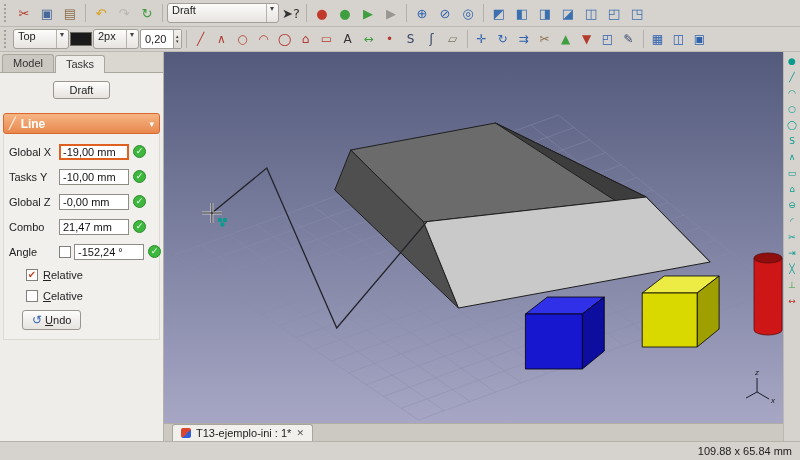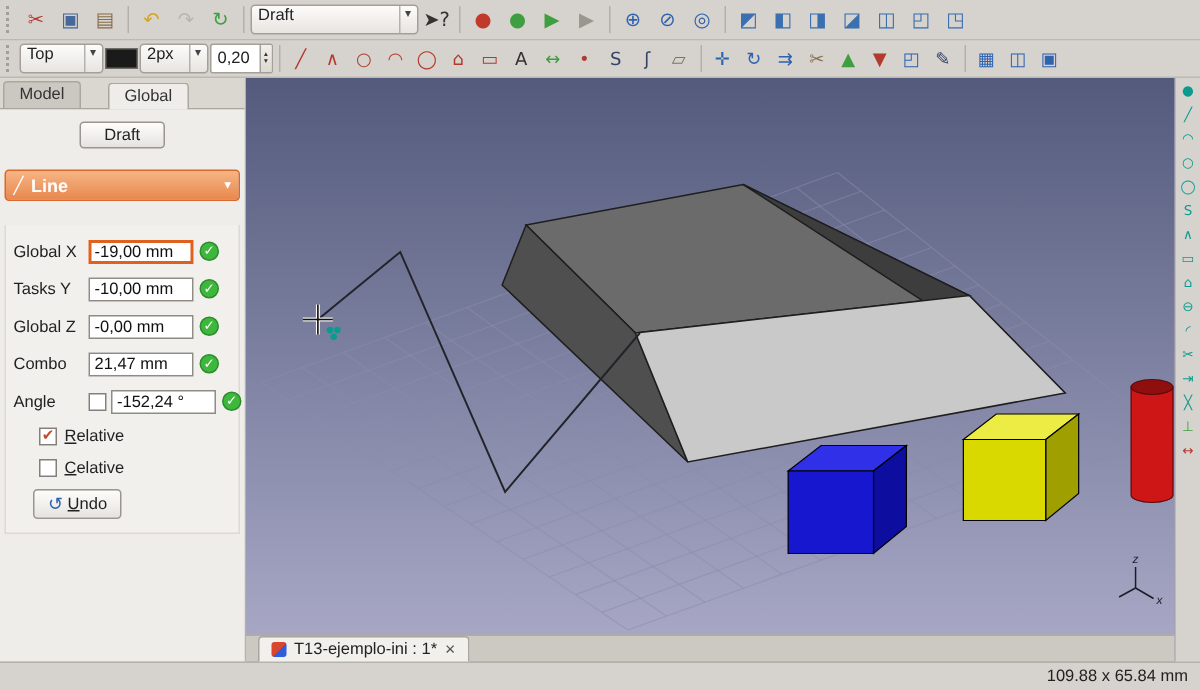--- a/index.html
+++ b/index.html
@@ -24,30 +24,30 @@
   .tb-swatch{width:22px;height:14px;border:1px solid #6f6b65}
 
   
   .main{flex:1 1 auto;display:flex;min-height:0}
 
   
   .left{width:164px;flex:0 0 164px;background:#eceae6;border-right:1px solid #b5b1ab;display:flex;flex-direction:column}
   .panel-hdr{height:17px;display:flex;align-items:center;padding:0 4px;font-size:11px;color:#222;background:#d6d2cd}
   .panel-hdr .sp{flex:1}
   .panel-hdr .hicon{font-size:9px;color:#555;margin-left:4px}
-  .tabbar{background:#dad6d0;border-bottom:1px solid #aaa6a0;padding:2px 0 0 2px;display:flex;gap:18px}
+  .tabbar{background:#dad6d0;border-bottom:1px solid #aaa6a0;padding:2px 0 0 2px;display:flex;gap:1px}
   .tab{padding:2px 10px 3px;font-size:11px;border:1px solid #aaa6a0;border-bottom:none;border-radius:3px 3px 0 0;background:#cbc7c1;color:#333}
   .tab.active{background:#efedea;position:relative;top:1px}
   .panel-body{flex:1;background:#efede9;padding-top:8px;overflow:hidden}
   .btn{display:inline-flex;align-items:center;gap:3px;padding:2px 14px;border:1px solid #9a968f;border-radius:3px;background:linear-gradient(#fdfdfc,#e6e3df);font-size:11px;color:#222}
   .close-btn{display:block;margin:0 auto;padding:2px 16px}
   .task-hdr{margin:14px 3px 0;height:21px;display:flex;align-items:center;gap:5px;padding:0 5px;background:linear-gradient(#f6b584,#e8884e);border:1px solid #d9682c;border-radius:3px;color:#fff;font-weight:bold;font-size:12px}
   .task-hdr .licon{font-size:11px;font-weight:bold;color:#fff}
   .task-hdr .chev{margin-left:auto;font-size:9px}
-  .task-body{margin:16px 3px;border:1px solid #ddd9d3;border-top:none;background:#f2f0ed;padding:5px 0 9px}
+  .task-body{margin:0 3px;border:1px solid #ddd9d3;border-top:none;background:#f2f0ed;padding:5px 0 9px}
   .frow{display:flex;align-items:center;height:25px;padding:0 5px}
   .flabel{width:50px;font-size:11px;color:#222;flex:0 0 50px}
   .field{width:70px;height:16px;font-size:11px;font-family:"Liberation Sans",sans-serif;border:1px solid #8f8b85;background:#fff;padding:0 3px;color:#111}
   .field.focused{border:2px solid #e0601f;padding:0 2px}
   .badge{width:13px;height:13px;flex:0 0 13px;border-radius:50%;background:#3db83d;border:1px solid #2e8b2e;color:#fff;font-size:9px;line-height:11px;text-align:center;margin-left:4px}
   .cb{width:12px;height:12px;flex:0 0 12px;border:1px solid #82807b;background:#fff;font-size:10px;line-height:10px;text-align:center;color:#c14b2a}
   .cb.mid{margin-right:3px}
   .cbrow{display:flex;align-items:center;gap:5px;height:21px;padding-left:22px;font-size:11px;color:#222}
   .undo-row{padding-left:18px;margin-top:3px}
   .undo-btn{padding:2px 9px}
@@ -152,21 +152,21 @@
       <button class="tb-btn" style="color: rgb(47, 99, 176);">▦</button>
       <button class="tb-btn" style="color: rgb(47, 99, 176);">◫</button>
       <button class="tb-btn" style="color: rgb(47, 99, 176);">▣</button>
     </div>
 
   <div class="main">
 
     <div class="left">
       <div class="tabbar">
         <span class="tab">Model</span>
-        <span class="tab active">Global</span>
+        <span class="tab active">Tasks</span>
       </div>
       <div class="panel-body">
         <button class="btn close-btn">Draft</button>
 
         <div class="task-hdr">
           <span class="licon">╱</span>
           <span>Line</span>
           <span class="chev">▾</span>
         </div>
 

